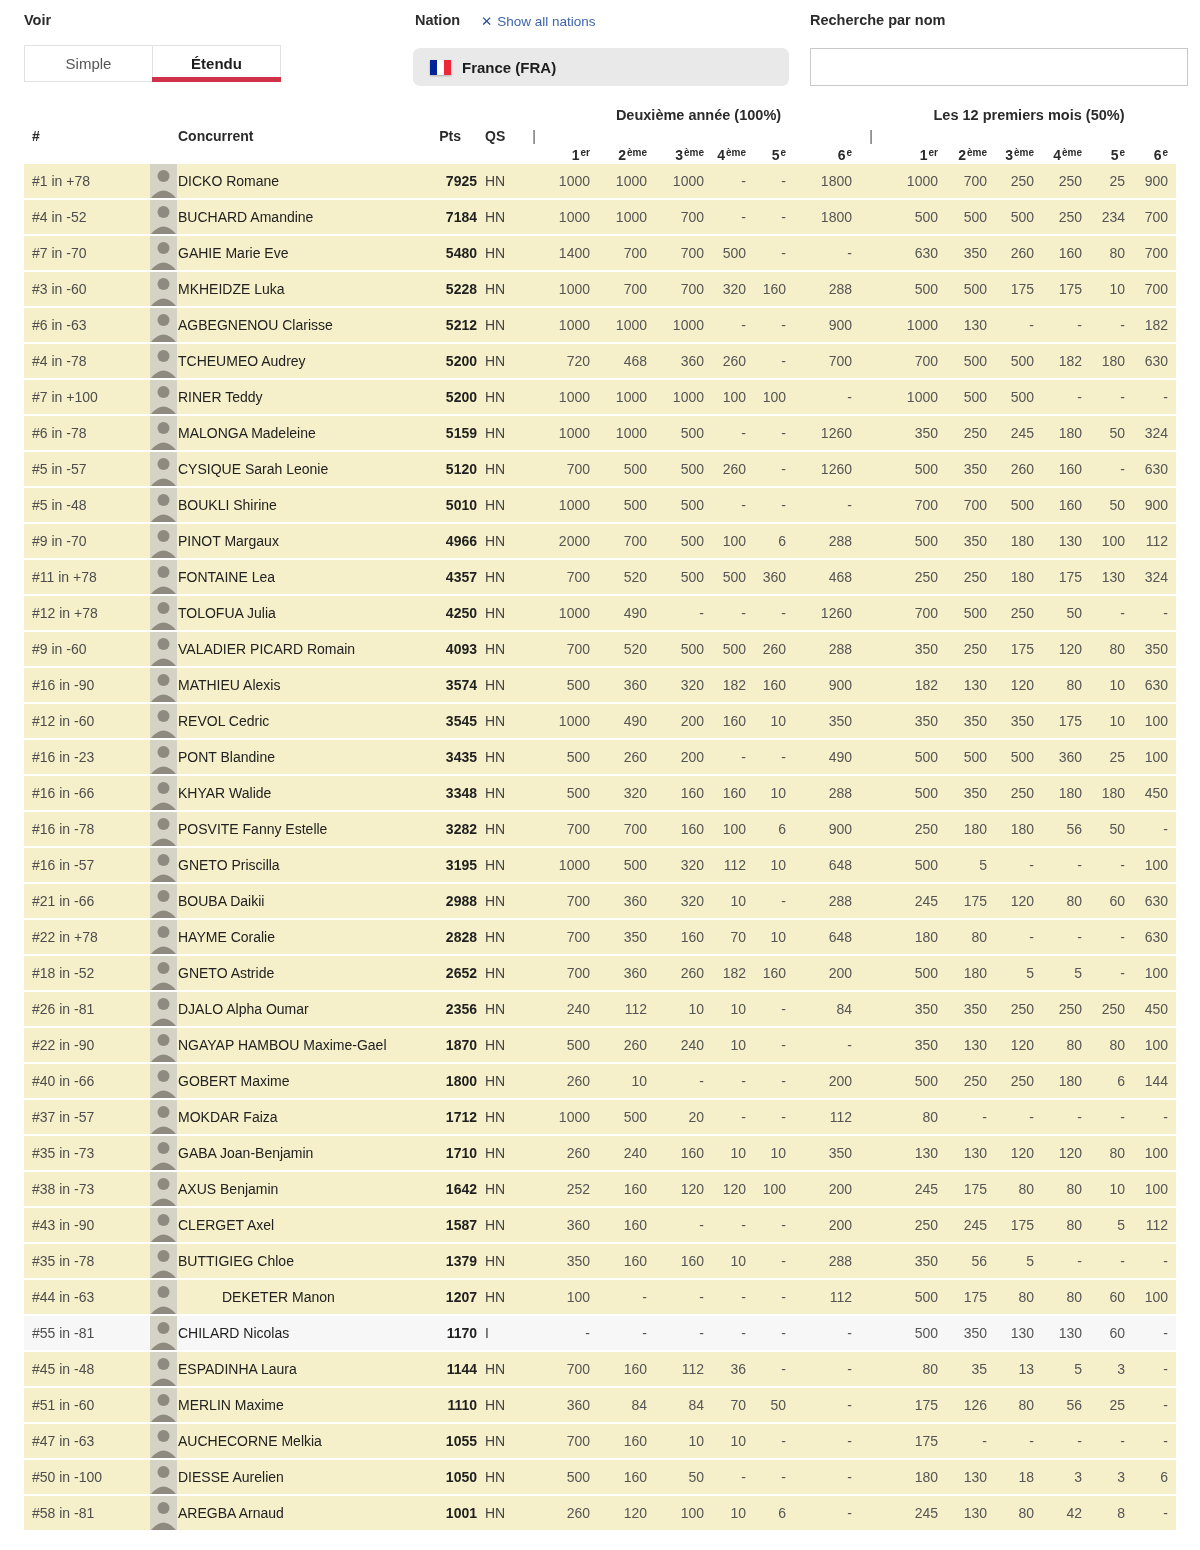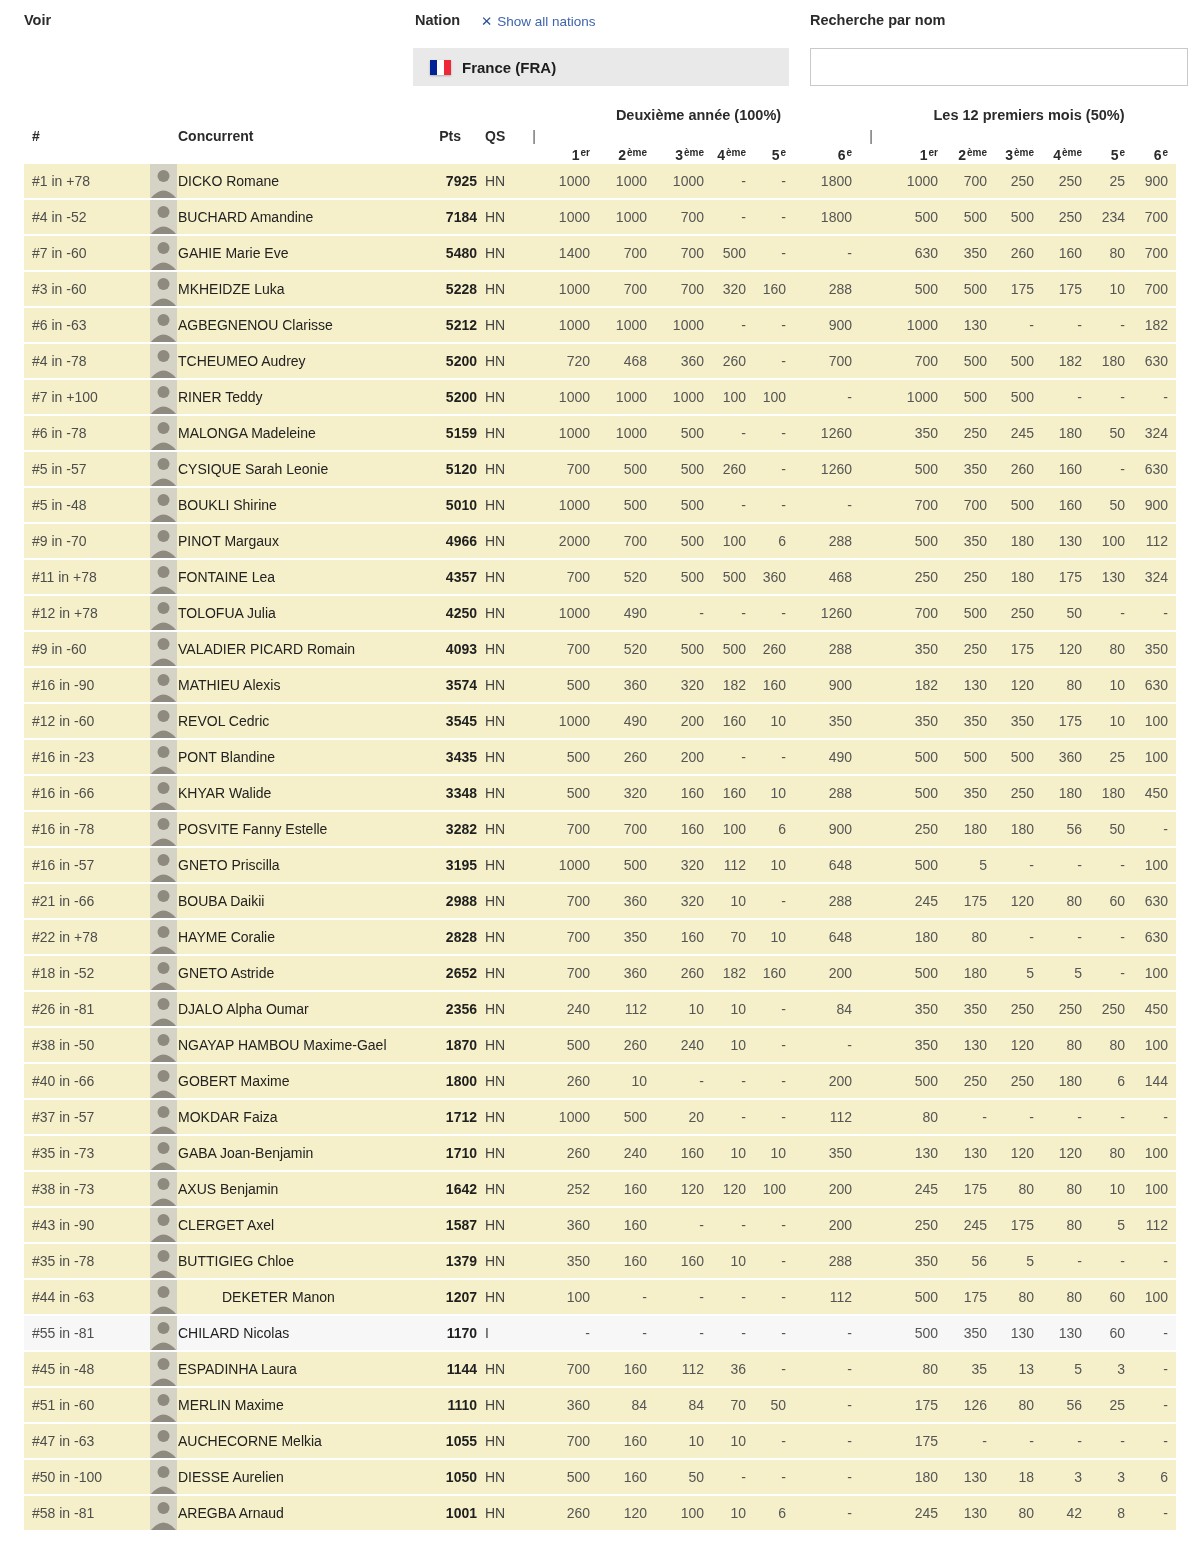--- a/index.html
+++ b/index.html
@@ -15,21 +15,21 @@
   #search-label { left: 810px; }
   .clear-link { position: absolute; left: 481px; top: 13px; font-size: 13.5px; color: #3e64ad; cursor: pointer; }
   .clear-link .x { font-weight: bold; margin-right: 5px; color: #2d4f93; }
   .tabs { position: absolute; left: 24px; top: 45px; width: 257px; height: 37px; display: flex; }
   .tab { flex: 1; background: #fff; border: 1px solid #e2e2e2; display: flex; align-items: center; justify-content: center;
          font-size: 15px; color: #555; position: relative; cursor: pointer; }
   .tab + .tab { border-left: none; }
   .tab.active { font-weight: bold; color: #1d1d1d; }
   .tab.active::after { content: ""; position: absolute; left: -1px; right: -1px; bottom: -1px; height: 5px; background: #cf3148; }
   .nation-box { position: absolute; left: 413px; top: 48px; width: 376px; height: 38px; background: #e9e9e9;
-                display: flex; align-items: center; padding-left: 17px; cursor: pointer; }
+                display: flex; align-items: center; padding-left: 17px; cursor: pointer; border-radius: 7px; }
   .flag { width: 21px; height: 15px; display: flex; box-shadow: 0 1px 2px rgba(0,0,0,.25); }
   .flag span { flex: 1; }
   .nation-name { margin-left: 11px; font-size: 15px; font-weight: bold; color: #1d1d1d; }
   .search-input { position: absolute; left: 810px; top: 48px; width: 378px; height: 38px;
                   border: 1px solid #c9c9c9; background: #fff; font-size: 15px; padding: 0 10px;
                   font-family: "Liberation Sans", sans-serif; }
 
   .table { margin-left: 24px; width: 1152px; }
   .grid { display: grid;
     grid-template-columns: 126px 28px 242px 57px 50px 14px 53px 57px 57px 42px 40px 66px 30px 56px 49px 47px 48px 43px 43px; }
@@ -56,20 +56,24 @@
   .c-name { grid-column: 3; color: #222; white-space: nowrap; overflow: hidden; }
   .c-pts  { grid-column: 4; text-align: right; font-weight: bold; color: #1f1f1f; }
   .c-qs   { grid-column: 5; padding-left: 8px; color: #444; }
   .c-val  { text-align: right; padding-right: 4px; color: #555; }
 </style>
 </head>
 <body>
 
 <div class="filters">
   <div class="flt-label" id="voir-label">Voir</div>
+  <div class="tabs">
+    <div class="tab">Simple</div>
+    <div class="tab active">Étendu</div>
+  </div>
 
   <div class="flt-label" id="nation-label">Nation</div>
   <div class="clear-link"><span class="x">✕</span><span>Show all nations</span></div>
   <div class="nation-box">
     <span class="flag">
         <span style="background:#002395"></span>
         <span style="background:#ffffff"></span>
         <span style="background:#ed2939"></span>
       </span>
     <span class="nation-name">France (FRA)</span>
@@ -149,21 +153,21 @@
         <div class="c-val" style="grid-column: 11;">-</div>
         <div class="c-val" style="grid-column: 12;">1800</div>
         <div class="c-val" style="grid-column: 14;">500</div>
         <div class="c-val" style="grid-column: 15;">500</div>
         <div class="c-val" style="grid-column: 16;">500</div>
         <div class="c-val" style="grid-column: 17;">250</div>
         <div class="c-val" style="grid-column: 18;">234</div>
         <div class="c-val" style="grid-column: 19;">700</div>
       </div>
       <div class="grid row">
-        <div class="c-rank" style="grid-column: 1;">#7 in -60</div>
+        <div class="c-rank" style="grid-column: 1;">#7 in -70</div>
         <div class="c-avatar" style="grid-column: 2;">
           <svg width="27" height="34" viewBox="0 0 27 34" xmlns="http://www.w3.org/2000/svg">
             <rect width="27" height="34" fill="#d5d2c6"></rect>
             <circle cx="13.5" cy="12" r="6" fill="#8e8a80"></circle>
             <path d="M1 34 Q13.5 19 26 34 Z" fill="#8e8a80"></path>
           </svg>
         </div>
         <div class="c-name" style="grid-column: 3;">GAHIE Marie Eve</div>
         <div class="c-pts" style="grid-column: 4;">5480</div>
         <div class="c-qs" style="grid-column: 5;">HN</div>
@@ -699,21 +703,21 @@
         <div class="c-val" style="grid-column: 11;">-</div>
         <div class="c-val" style="grid-column: 12;">84</div>
         <div class="c-val" style="grid-column: 14;">350</div>
         <div class="c-val" style="grid-column: 15;">350</div>
         <div class="c-val" style="grid-column: 16;">250</div>
         <div class="c-val" style="grid-column: 17;">250</div>
         <div class="c-val" style="grid-column: 18;">250</div>
         <div class="c-val" style="grid-column: 19;">450</div>
       </div>
       <div class="grid row">
-        <div class="c-rank" style="grid-column: 1;">#38 in -50</div>
+        <div class="c-rank" style="grid-column: 1;">#22 in -90</div>
         <div class="c-avatar" style="grid-column: 2;">
           <svg width="27" height="34" viewBox="0 0 27 34" xmlns="http://www.w3.org/2000/svg">
             <rect width="27" height="34" fill="#d5d2c6"></rect>
             <circle cx="13.5" cy="12" r="6" fill="#8e8a80"></circle>
             <path d="M1 34 Q13.5 19 26 34 Z" fill="#8e8a80"></path>
           </svg>
         </div>
         <div class="c-name" style="grid-column: 3;">NGAYAP HAMBOU Maxime-Gael</div>
         <div class="c-pts" style="grid-column: 4;">1870</div>
         <div class="c-qs" style="grid-column: 5;">HN</div>

